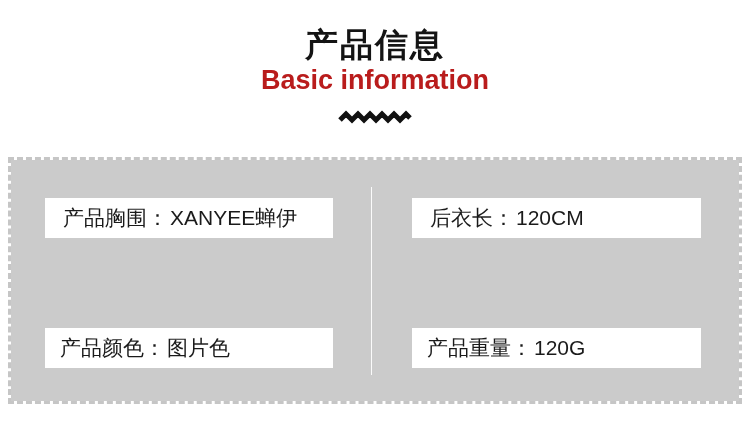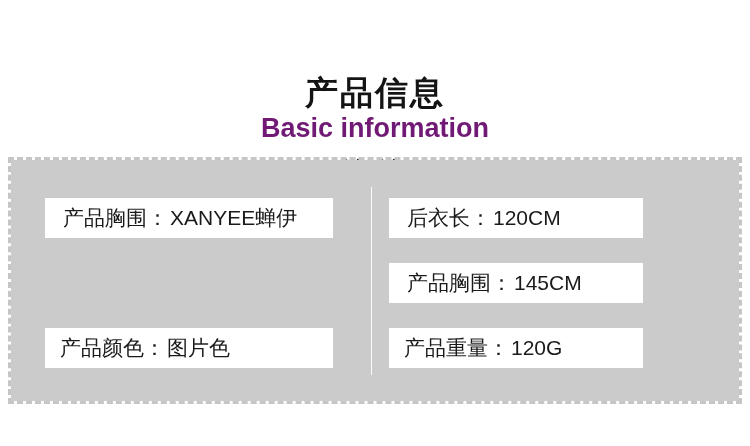--- a/index.html
+++ b/index.html
@@ -8,33 +8,33 @@
     background: #ffffff;
     font-family: "Liberation Sans", "DejaVu Sans", sans-serif;
   }
   .stage {
     position: relative;
     width: 750px; height: 446px;
     background: #ffffff;
     overflow: hidden;
   }
   
-  .header { position: absolute; top: 0; left: 0; width: 750px; text-align: center; margin-top: 48px; }
+  .header { position: absolute; top: 0; left: 0; width: 750px; text-align: center; }
   .title-cn {
     margin-top: 26px;
     font-size: 33px; line-height: 37px;
     font-weight: 700;
     letter-spacing: 2px;
     color: #141414;
   }
   .title-en {
     margin-top: 2px;
     font-size: 27px; line-height: 30px;
     font-weight: 700;
-    color: #701a75;
+    color: #b91c1c;
   }
   .zigzag-wrap { margin-top: 15px; height: 14px; }
   
   .panel {
     position: absolute;
     left: 8px; top: 157px;
     width: 734px; height: 247px;
     box-sizing: border-box;
     background: #cbcbcb;
     background-clip: padding-box;
@@ -52,21 +52,21 @@
     box-sizing: border-box;
     background: #ffffff;
     padding-left: 18px;
     font-size: 21px;
     line-height: 40px;
     color: #1a1a1a;
     white-space: nowrap;
     overflow: hidden;
   }
   .col-left  { left: 34px; }
-  .col-right { left: 378px; width: 254px; }
+  .col-right { left: 401px; width: 289px; }
   .row-0 { top: 38px; }
   .row-1 { top: 103px; }
   .row-2 { top: 168px; padding-left: 15px; }
   .spec-value { margin-left: 2px; text-align: center; }
 </style>
 </head>
 <body>
 
 <div class="stage">
 
@@ -86,21 +86,18 @@
     <div class="spec-box col-left row-0">
       <span>产品胸围</span><span>：</span><span class="spec-value">XANYEE蝉伊</span>
     </div>
     <div class="spec-box col-left row-2">
       <span>产品颜色</span><span>：</span><span class="spec-value">图片色</span>
     </div>
 
     <div class="spec-box col-right row-0">
       <span>后衣长</span><span>：</span><span class="spec-value">120CM</span>
     </div>
-    <div class="spec-box col-right row-1">
-      <span>产品胸围</span><span>：</span><span class="spec-value">145CM</span>
-    </div>
     <div class="spec-box col-right row-2">
       <span>产品重量</span><span>：</span><span class="spec-value">120G</span>
     </div>
   </div>
 
 </div>
 
 </body></html>

